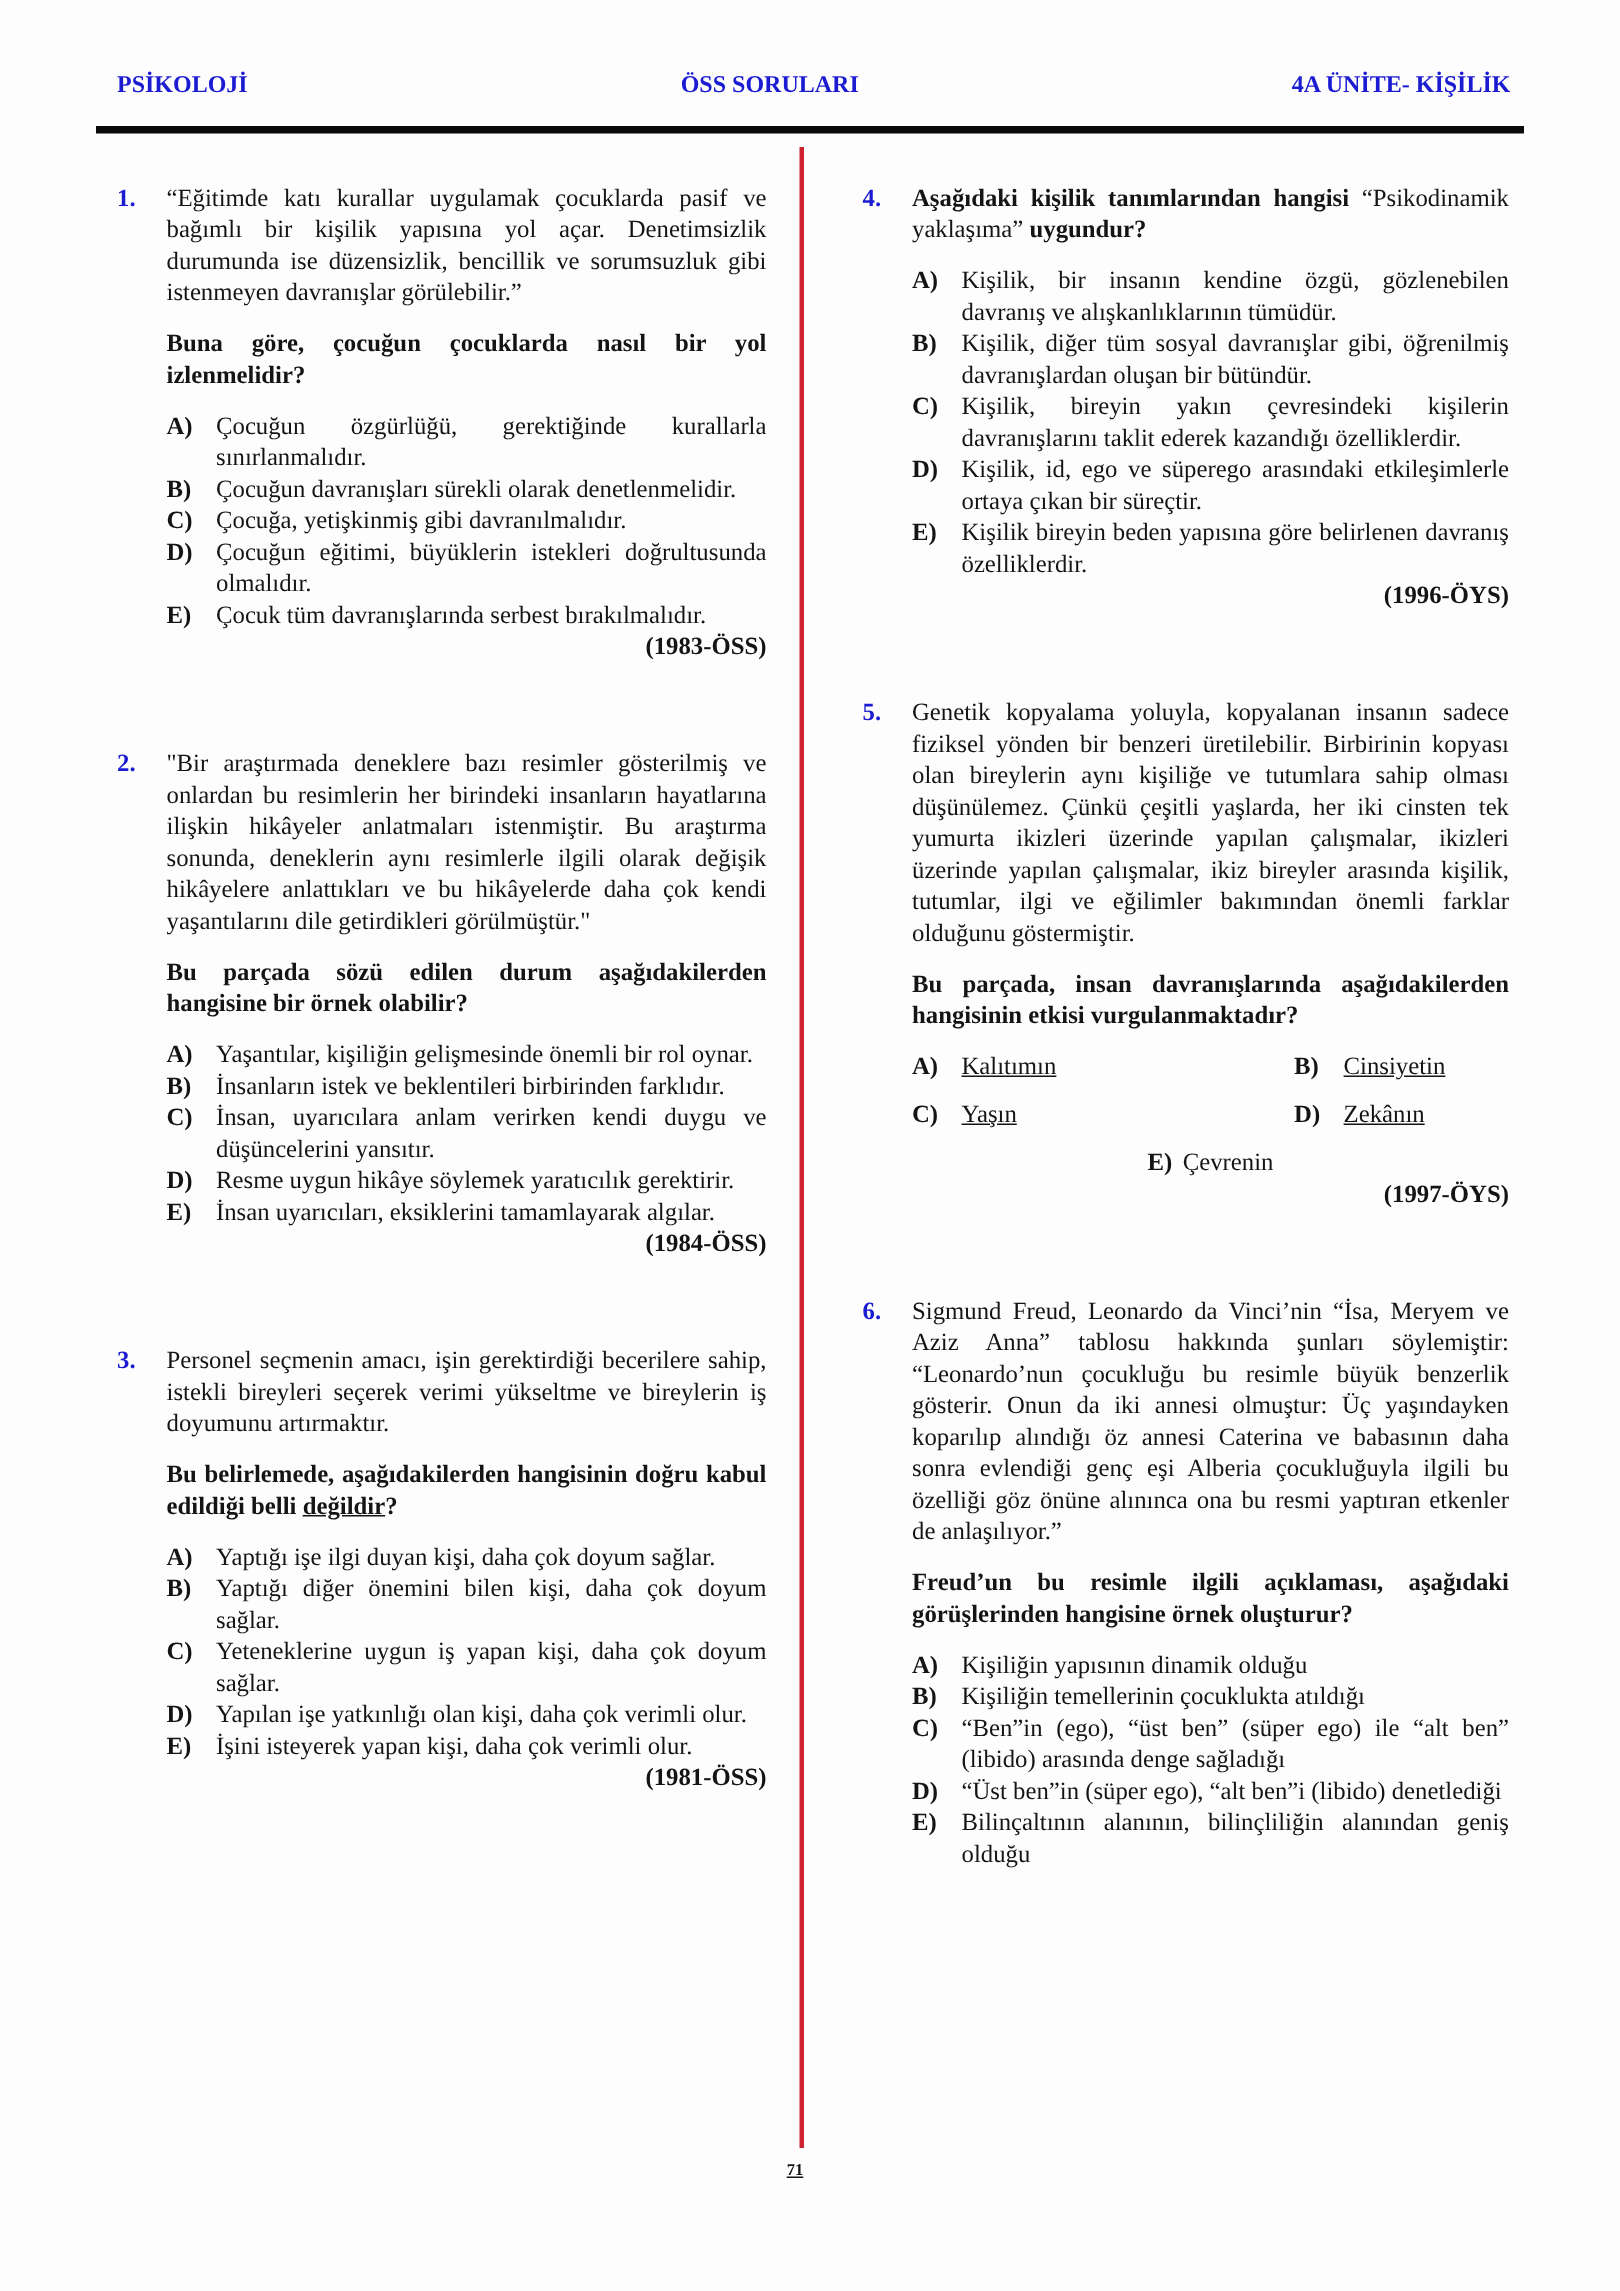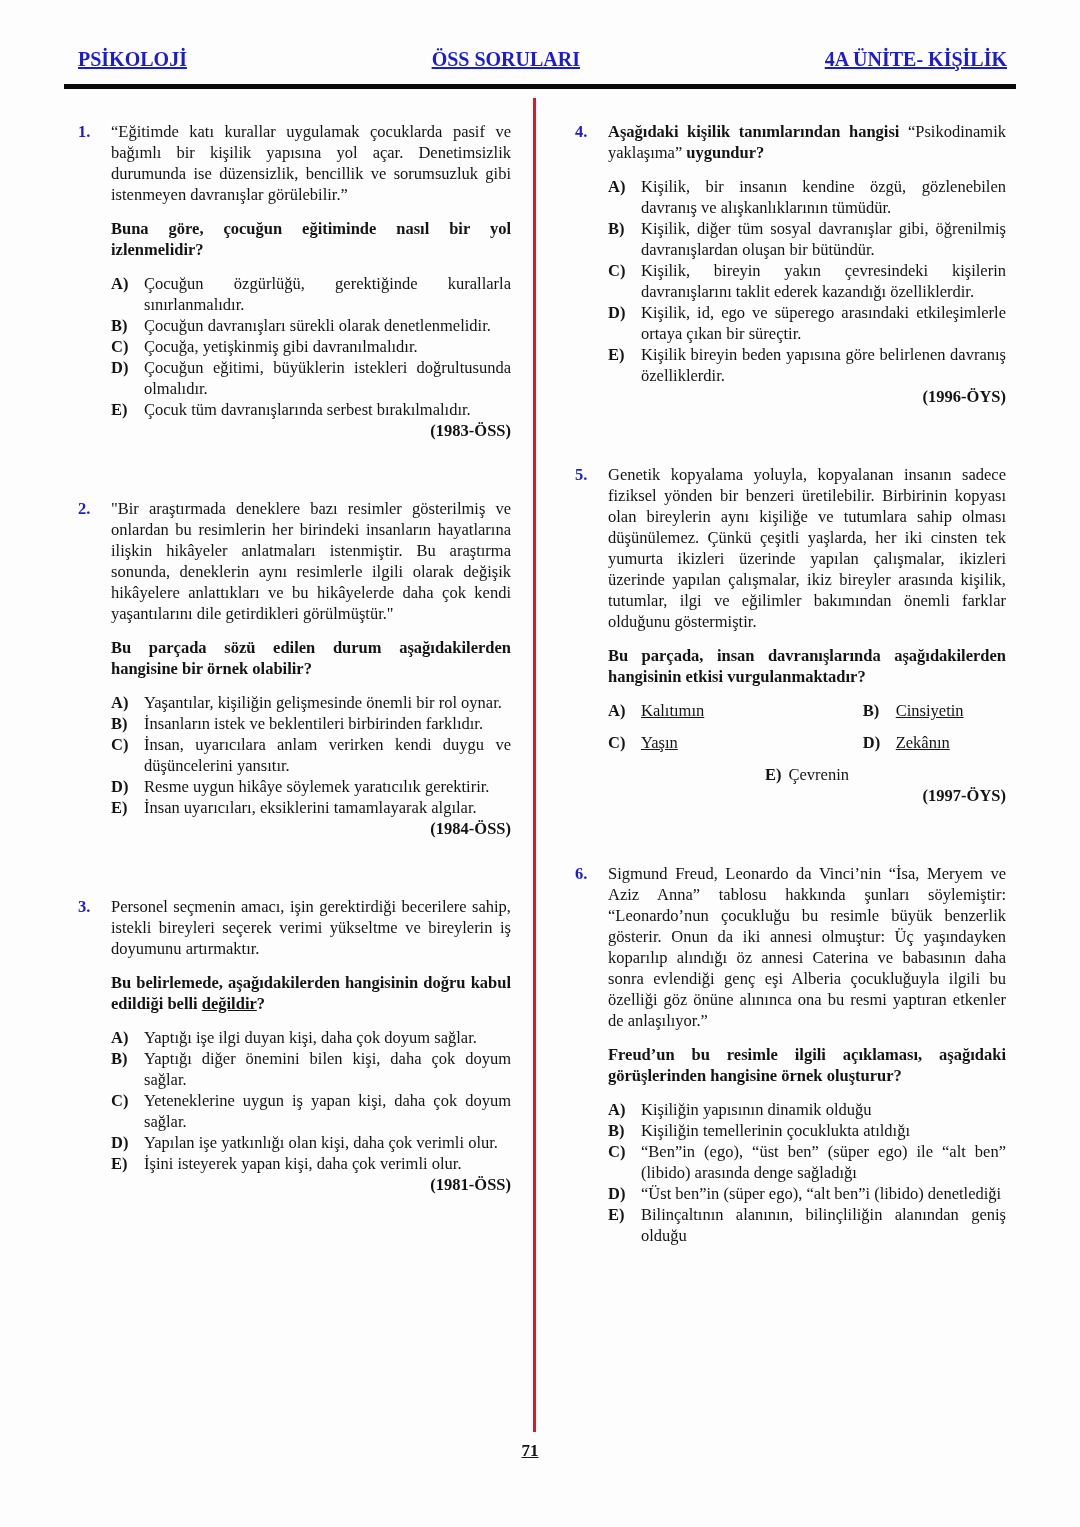--- a/index.html
+++ b/index.html
@@ -8,21 +8,21 @@
     width:1080px;height:1527px;
     margin:0 auto;
     background:#fdfdfd;
     font-family:"Liberation Serif","DejaVu Serif",serif;
     color:#141414;
     overflow:hidden;
   }
   .header{
     position:absolute;left:78px;top:48px;width:929px;
     display:flex;justify-content:space-between;align-items:baseline;
-    font-weight:bold;font-size:20px;color:#1b1bd1;text-decoration:underline;
+    font-weight:bold;font-size:16px;color:#1b1bd1;
   }
   .top-rule{
     position:absolute;left:64px;top:84px;width:952px;height:5px;background:#0a0a0a;
   }
   .divider{
     position:absolute;left:533px;top:98px;width:3px;height:1334px;background:#cf2030;
   }
   .col{
     position:absolute;top:121px;
     font-size:16.5px;line-height:21px;
@@ -42,40 +42,40 @@
   .optrow{display:flex;margin-bottom:11px;}
   .optrow .opt{flex:none;}
   .optrow .opt:first-child{width:64%;}
   .optrow .opttext{text-align:left;flex:none;text-decoration:underline;}
   .optcenter{display:flex;justify-content:center;margin-top:1px;}
   .optcenter .optletter{flex:none;margin-right:7px;}
   .optcenter .opttext{flex:none;text-align:left;}
   .year{text-align:right;font-weight:bold;margin-bottom:57px;}
   .footer{
     position:absolute;top:1441px;left:0;width:1060px;
-    text-align:center;font-weight:bold;font-size:17px;text-decoration:underline;
+    text-align:center;font-weight:bold;font-size:11px;text-decoration:underline;
   }
 </style>
 </head>
 <body>
 
 <div class="page">
   <div class="header">
     <span>PSİKOLOJİ</span>
     <span>ÖSS SORULARI</span>
     <span>4A ÜNİTE- KİŞİLİK</span>
   </div>
   <div class="top-rule"></div>
   <div class="divider"></div>
   <div class="col col-left">
       <div class="question">
         <span class="qnum">1.</span>
         <div class="qcontent">
           <p class="qpara">“Eğitimde katı kurallar uygulamak çocuklarda pasif ve bağımlı bir kişilik yapısına yol açar. Denetimsizlik durumunda ise düzensizlik, bencillik ve sorumsuzluk gibi istenmeyen davranışlar görülebilir.”</p>
-          <p class="qstem"><span class="sb">Buna göre, çocuğun eğitiminde nasıl bir yol izlenmelidir?</span></p>
+          <p class="qstem"><span class="sb">Buna göre, çocuğun çocuklarda nasıl bir yol izlenmelidir?</span></p>
           <div class="optlist">
             <div class="opt">
               <span class="optletter">A)</span>
               <span class="opttext">Çocuğun özgürlüğü, gerektiğinde kurallarla sınırlanmalıdır.</span>
             </div>
             <div class="opt">
               <span class="optletter">B)</span>
               <span class="opttext">Çocuğun davranışları sürekli olarak denetlenmelidir.</span>
             </div>
             <div class="opt">

